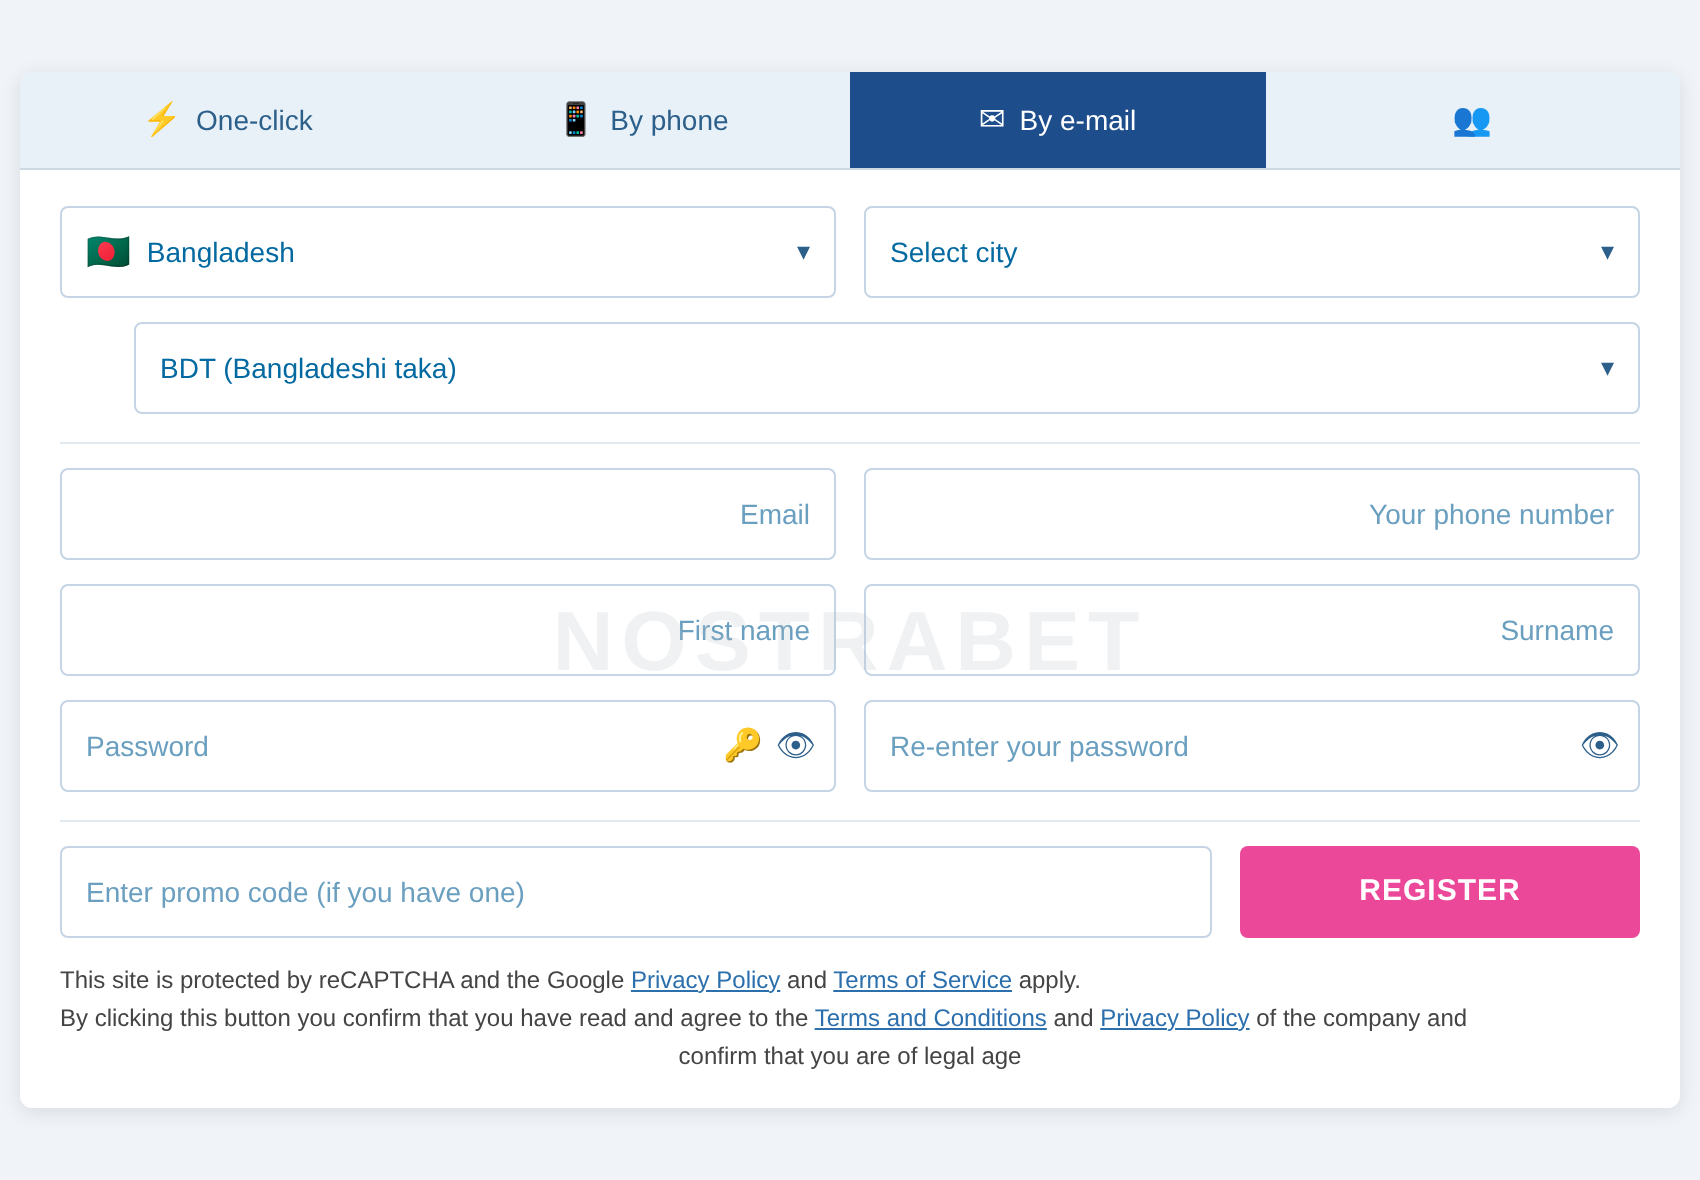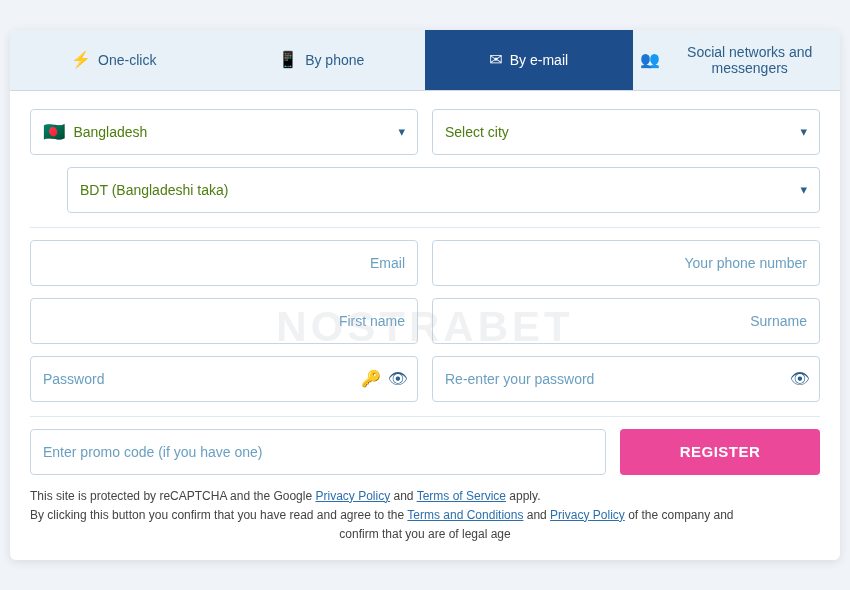--- a/index.html
+++ b/index.html
@@ -72,21 +72,21 @@
       align-items: center;
       padding: 0 12px;
       height: 46px;
     }
     .select-wrapper select {
       appearance: none;
       border: none;
       background: transparent;
       width: 100%;
       font-size: 14px;
-      color: #4d7c0f;
+      color: #0369a1;
       cursor: pointer;
       outline: none;
     }
     .select-wrapper .chevron {
       position: absolute;
       right: 12px;
       color: #2c5f8a;
       pointer-events: none;
       font-size: 13px;
     }
@@ -225,21 +225,20 @@
     <button class="tab">
       <span class="tab-icon">📱</span>
       <span>By phone</span>
     </button>
     <button class="tab active">
       <span class="tab-icon">✉</span>
       <span>By e-mail</span>
     </button>
     <button class="tab">
       <span class="tab-icon">👥</span>
-      <span>Social networks and messengers</span>
     </button>
   </div>
 
   <div class="form-area">
     <div class="form-body">
 
       <div class="row">
         <div class="col-half">
           <div class="select-wrapper">
             <span class="flag-emoji">🇧🇩</span>

